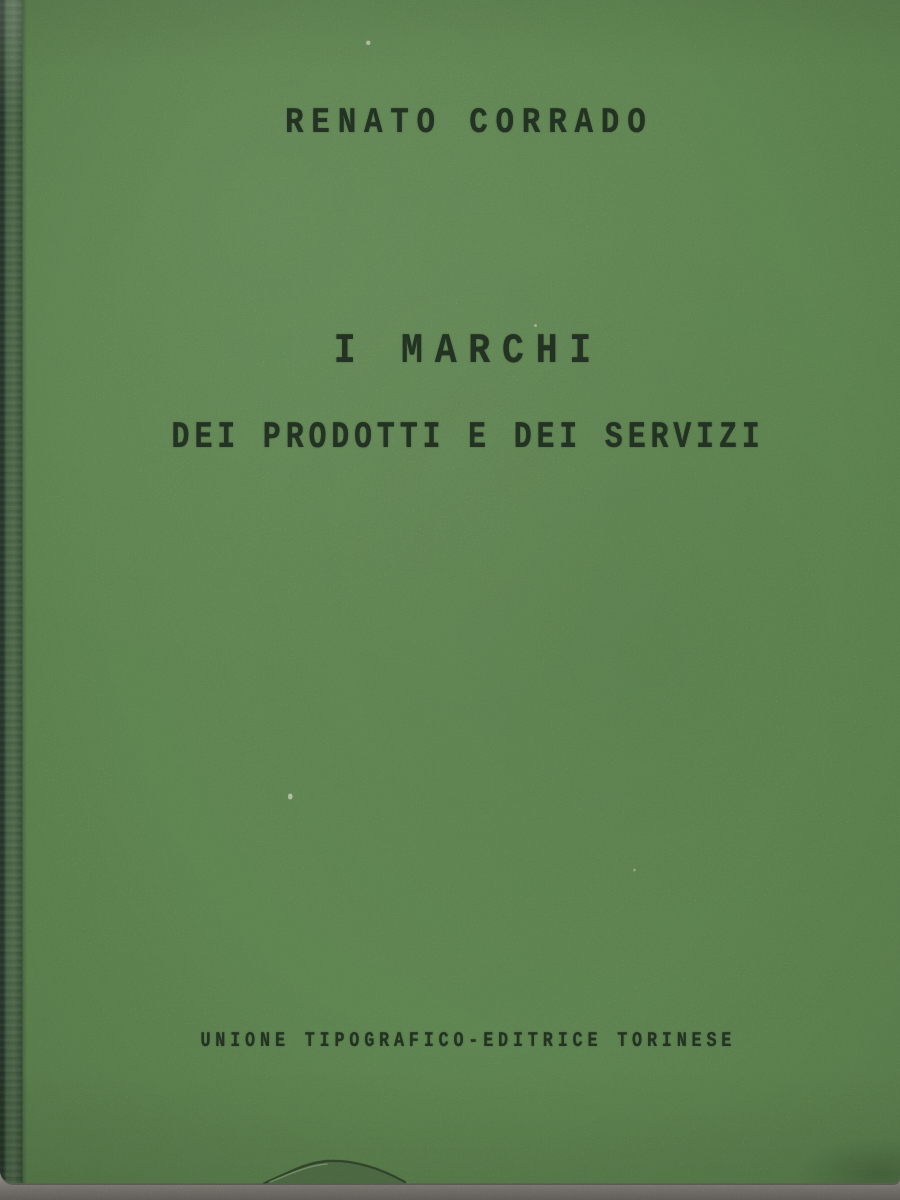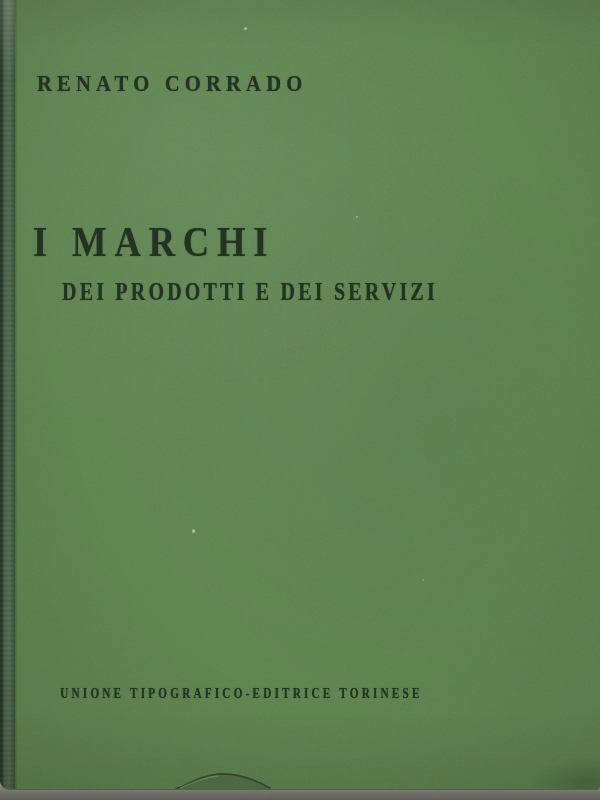--- a/index.html
+++ b/index.html
@@ -57,32 +57,33 @@
   .hinge {
     position: absolute;
     left: 15px; top: 0; bottom: 0;
     width: 3px;
     background: linear-gradient(90deg, rgba(0,0,0,0.18), rgba(0,0,0,0));
   }
 
   
   .press {
     position: absolute;
-    left: 15px; right: 0;
-    text-align: left;
+    left: 25px; right: 0;
+    text-align: center;
     color: var(--ink);
     font-weight: bold;
     line-height: 1;
     white-space: nowrap;
     text-shadow: 0 0 1px rgba(22, 34, 22, 0.55);
+    font-family: Liberation Mono, monospace;
   }
   .press > span { display: inline-block; }
   .author    { top: 71px;  font-size: 24px; letter-spacing: 6px; }
   .author    > span { transform: scaleX(0.86); }
-  .title     { top: 221px; font-size: 42px; letter-spacing: 9px; }
+  .title     { top: 221px; font-size: 28px; letter-spacing: 9px; }
   .title     > span { transform: scaleX(0.87); }
   .subtitle  { top: 279px; font-size: 25px; letter-spacing: 4px; }
   .subtitle  > span { transform: scaleX(0.80); }
   .publisher { top: 687px; font-size: 14px; letter-spacing: 4px; }
   .publisher > span { transform: scaleX(0.80); }
 
   
   .dent {
     position: absolute;
     left: 170px; top: 769px;

